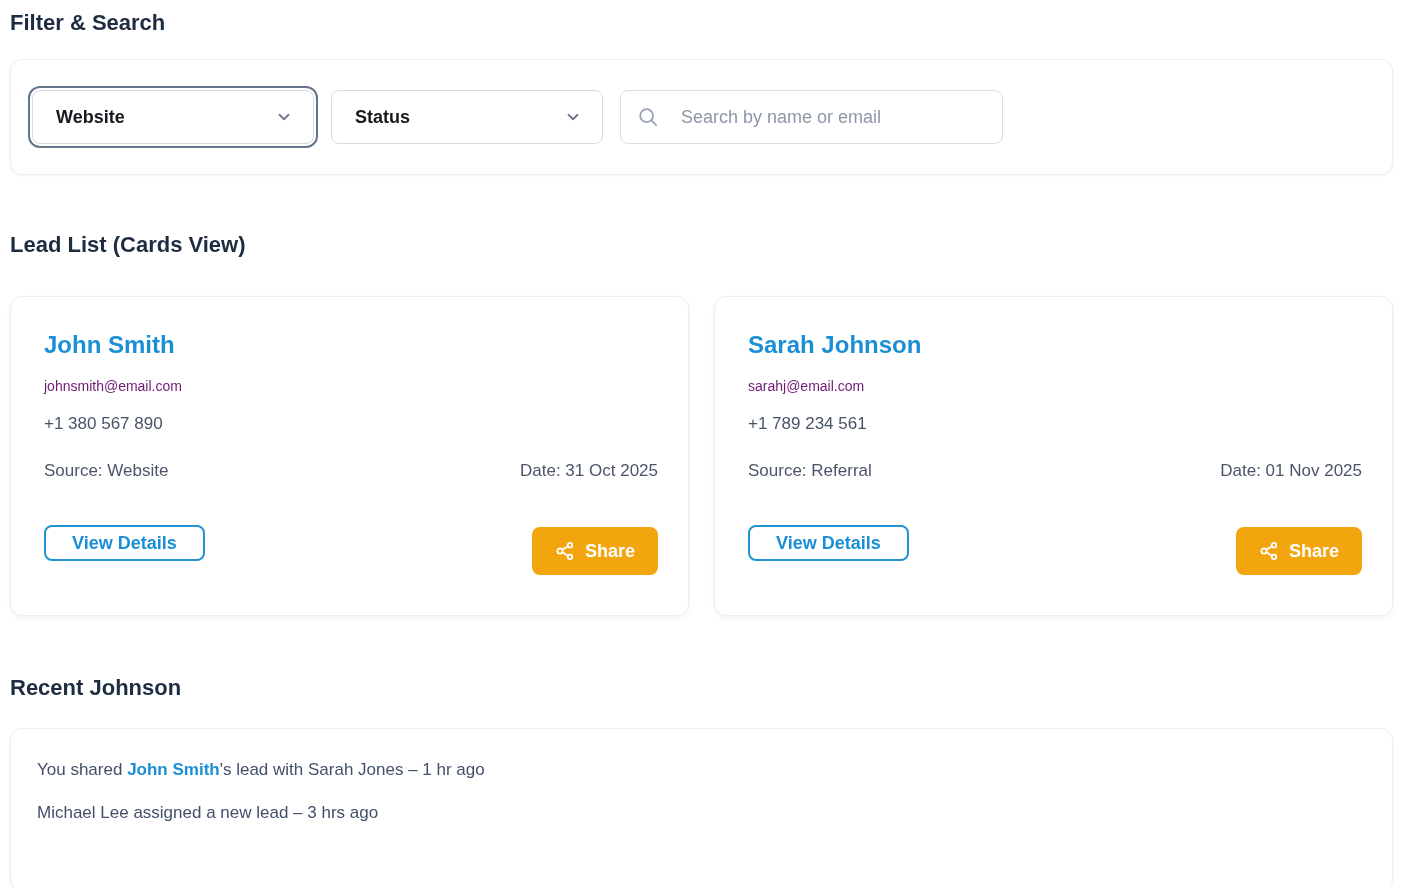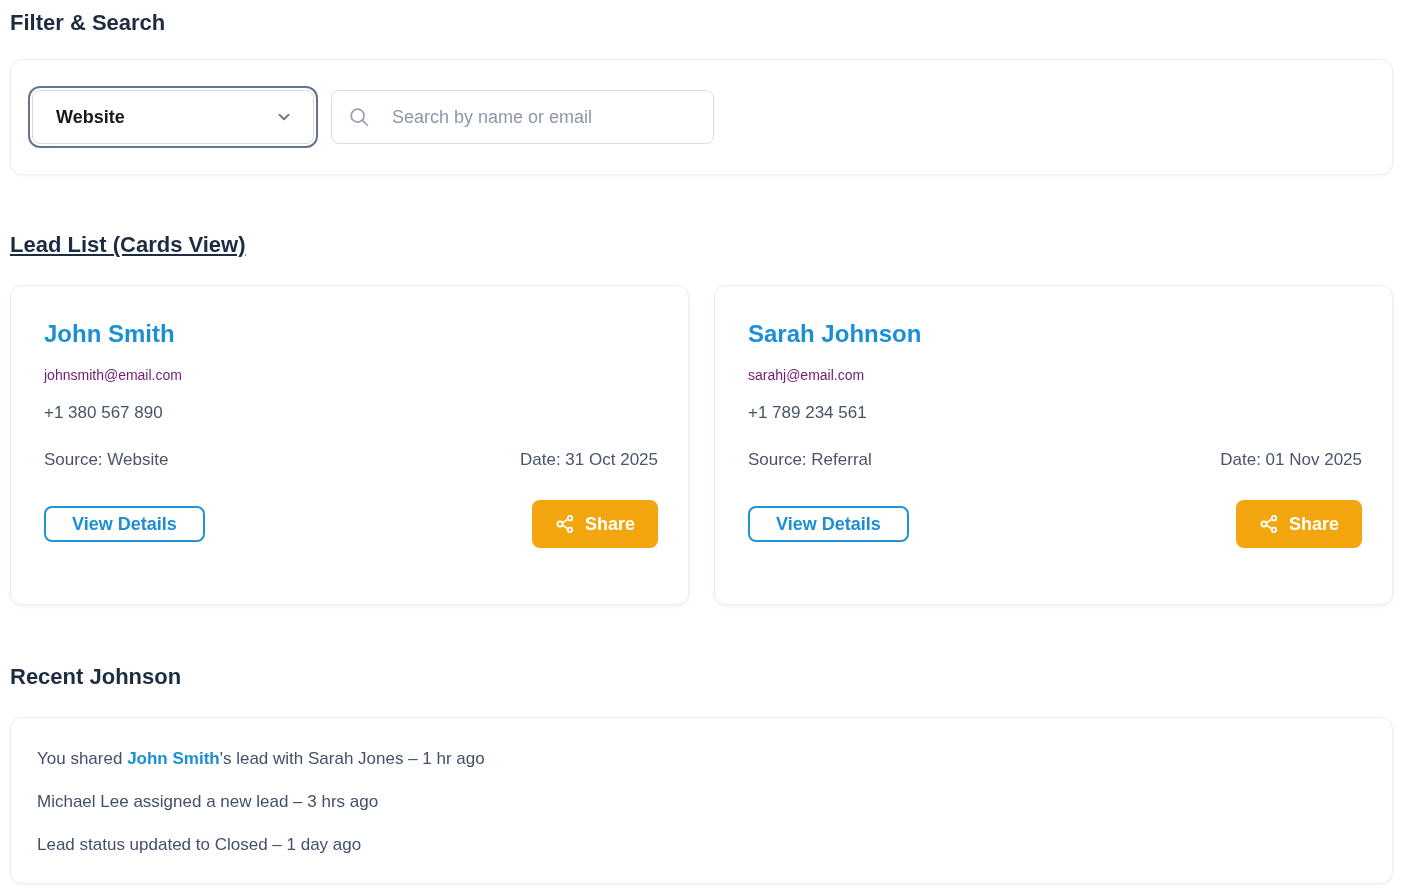--- a/index.html
+++ b/index.html
@@ -15,21 +15,21 @@
   .wrap { padding: 6px 10px 0 10px; }
 
   .section-title {
     font-size: 22px;
     font-weight: 700;
     color: #1e2c42;
     margin: 0;
     line-height: 30px;
   }
   #filter-title { margin: 2px 0 21px; }
-  #leads-title { margin: 55px 0 25px; text-decoration: underline; }
+  #leads-title { margin: 55px 0 36px; }
   #activity-title { margin: 57px 0 25px; }
 
   .panel {
     background: #ffffff;
     border: 1px solid #eceef2;
     border-radius: 12px;
     box-shadow: 0 1px 3px rgba(16,24,40,.05);
   }
 
   
@@ -125,20 +125,21 @@
     border: none;
     border-radius: 8px;
     color: #ffffff;
     font-size: 18px;
     font-weight: 700;
     font-family: inherit;
     display: flex;
     align-items: center;
     gap: 10px;
     cursor: pointer;
+    margin-top: 16px;
   }
   .btn-share svg { display: block; }
 
   
   .activity-panel { min-height: 163px; padding: 30px 26px 27px; }
   .activity-item {
     margin: 0 0 21px;
     font-size: 17px;
     line-height: 22px;
     color: #42506b;
@@ -157,20 +158,28 @@
 
     <div class="select select-source">
       <span class="value">Website</span>
       <span class="chevron">
         <svg width="18" height="18" viewBox="0 0 24 24" fill="none" stroke="#6d7787" stroke-width="2.4" stroke-linecap="round" stroke-linejoin="round">
             <polyline points="6,9 12,15 18,9"></polyline>
           </svg>
       </span>
     </div>
 
+    <div class="select select-status">
+      <span class="value">Status</span>
+      <span class="chevron">
+        <svg width="18" height="18" viewBox="0 0 24 24" fill="none" stroke="#6d7787" stroke-width="2.4" stroke-linecap="round" stroke-linejoin="round">
+            <polyline points="6,9 12,15 18,9"></polyline>
+          </svg>
+      </span>
+    </div>
 
     <div class="search-box">
       <span style="display:flex;">
         <svg width="22" height="22" viewBox="0 0 24 24" fill="none" stroke="#98a1b1" stroke-width="1.9" stroke-linecap="round">
             <circle cx="10.5" cy="10.5" r="7"></circle>
             <line x1="15.8" y1="15.8" x2="21" y2="21"></line>
           </svg>
       </span>
       <input type="text" placeholder="Search by name or email" style="">
     </div>
@@ -232,16 +241,15 @@
 
   </div>
 
   <h2 class="section-title" id="activity-title">Recent Johnson</h2>
 
   <section class="panel activity-panel">
     <p class="activity-item">
       <span>You shared </span><a class="activity-link">John Smith</a><span>'s lead with Sarah Jones – 1 hr ago</span>
     </p>
     <p class="activity-item">Michael Lee assigned a new lead – 3 hrs ago</p>
-    <p class="activity-item">Lead status updated to Closed – 1 day ago</p>
   </section>
 
 </div>
 
 </body></html>

